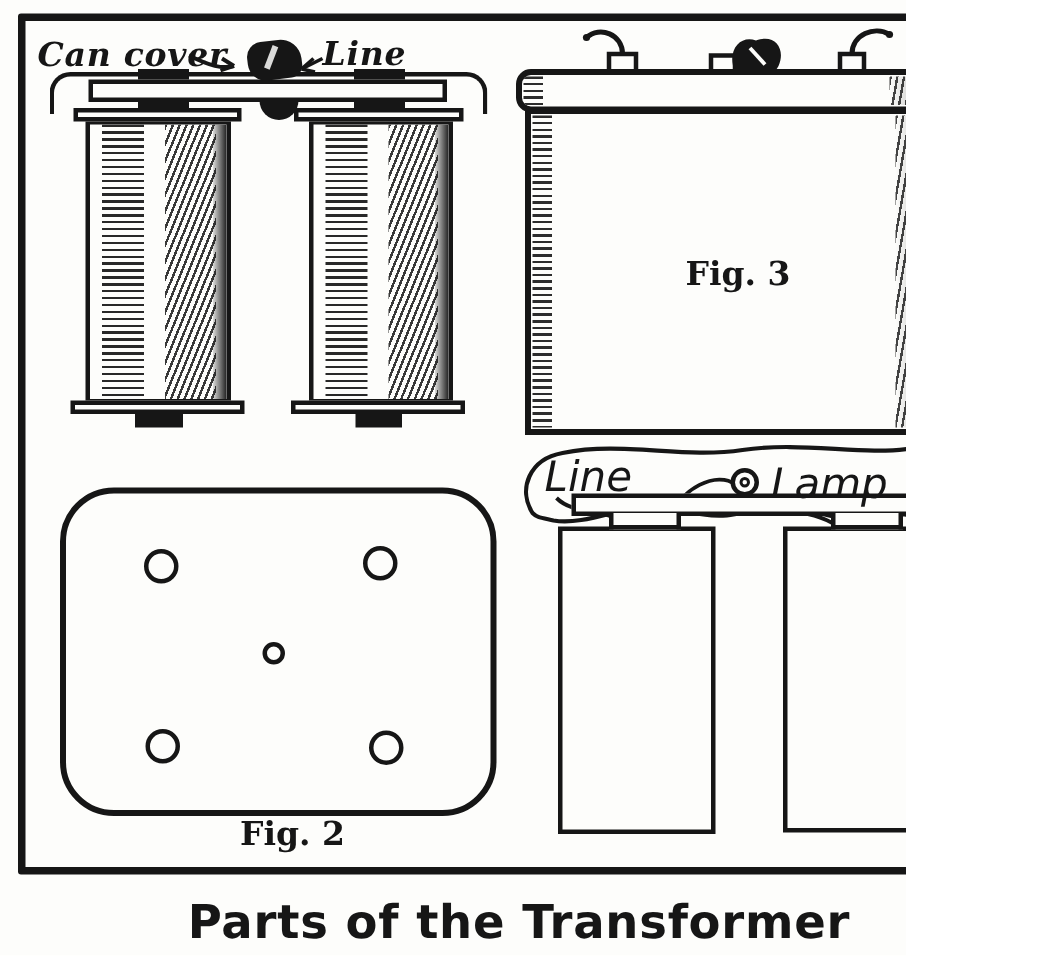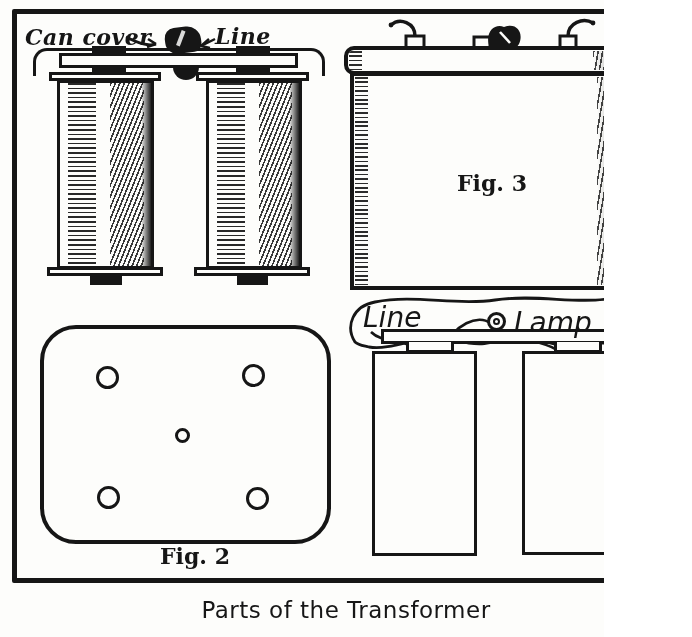--- a/index.html
+++ b/index.html
@@ -50,21 +50,21 @@
   .lid .band-r { width:44px; }
 
   
   .f4bar { left:381px; top:329px; width:229px; height:15px; border:3px solid #161616; background:#fdfdfb; z-index:3; }
   .f4foot { border:3px solid #161616; border-top:none; background:#fdfdfb; z-index:3; }
   .f4coil { border:3.5px solid #161616; background:#fdfdfb; z-index:2; }
   .lamp-outer { left:487px; top:312px; width:19px; height:19px; border:3px solid #161616; border-radius:50%; background:#fdfdfb; z-index:5; }
   .lamp-inner { position:absolute; left:3px; top:3px; width:7px; height:7px; border:2px solid #161616; border-radius:50%; box-sizing:border-box; }
 
   .caption { left:0; top:597px; width:692px; text-align:center;
-    font-family:"DejaVu Sans", sans-serif; font-weight:400; font-size:23px; letter-spacing:0.5px; }
+    font-family:"DejaVu Sans", sans-serif; font-weight:700; font-size:31px; letter-spacing:0.5px; }
   svg path, svg rect, svg circle { vector-effect:non-scaling-stroke; }
 </style>
 </head>
 <body>
 
 <div class="page">
   <div class="abs frame"></div>
 
   <div class="abs hand" style="left:25px; top:24px;">Can cover</div>
   <div class="abs hand" style="left:215px; top:23px;">Line</div>

